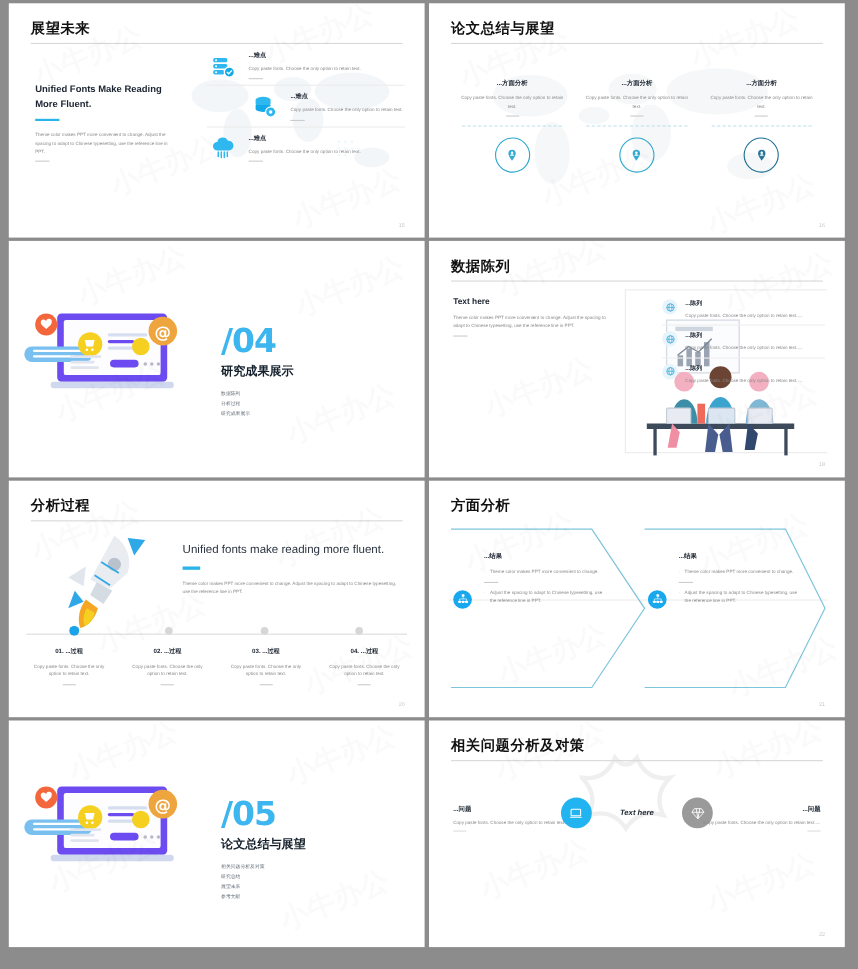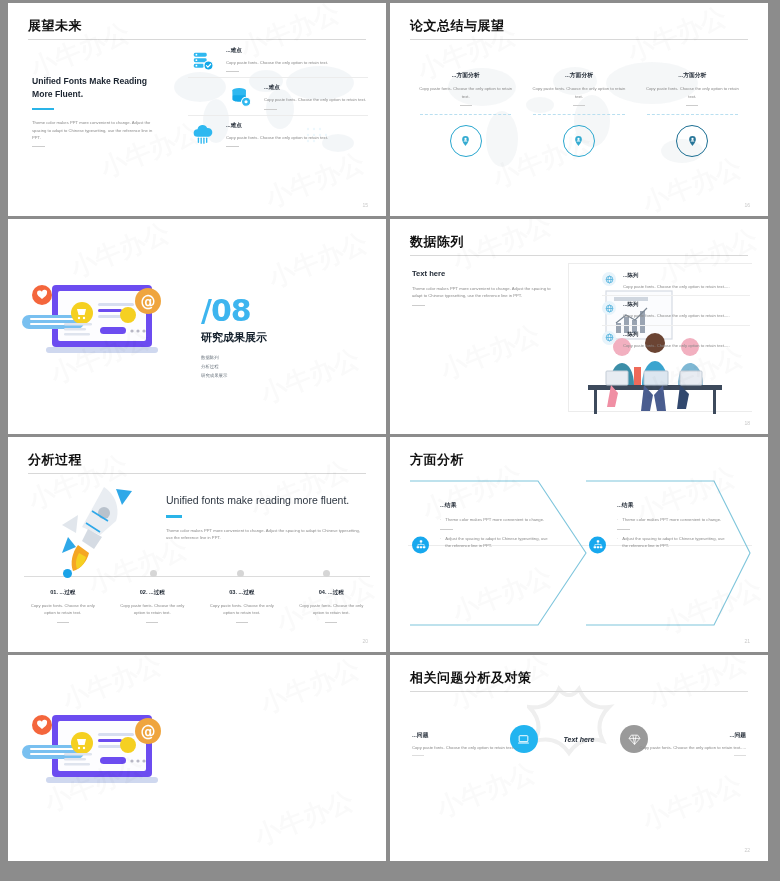--- a/index.html
+++ b/index.html
@@ -373,21 +373,21 @@
       <circle cx="106" cy="38" r="8" fill="#f5d021"></circle>
       <rect x="42" y="46" width="28" height="2.4" rx="1.2" fill="#dfe4ee"></rect>
       <rect x="42" y="51" width="22" height="2.4" rx="1.2" fill="#dfe4ee"></rect>
       <rect x="42" y="56" width="26" height="2.4" rx="1.2" fill="#dfe4ee"></rect>
       <rect x="78" y="50" width="26" height="7" rx="3.5" fill="#6c4cf0"></rect>
       <circle cx="110" cy="54" r="1.6" fill="#b9b9c6"></circle>
         <circle cx="116" cy="54" r="1.6" fill="#b9b9c6"></circle>
         <circle cx="122" cy="54" r="1.6" fill="#b9b9c6"></circle>
     </svg>
     <div class="sec-right">
-      <div class="sec-num">/08</div>
+      <div class="sec-num">/04</div>
       <div class="sec-h">研究成果展示</div>
       <div class="sec-list">
         <div>数据陈列</div>
         <div>分析过程</div>
         <div>研究成果展示</div>
       </div>
     </div>
   </div>
 
   <div class="slide">
@@ -639,20 +639,30 @@
       <rect x="76" y="38" width="32" height="3" rx="1.5" fill="#d7def0"></rect>
       <circle cx="106" cy="38" r="8" fill="#f5d021"></circle>
       <rect x="42" y="46" width="28" height="2.4" rx="1.2" fill="#dfe4ee"></rect>
       <rect x="42" y="51" width="22" height="2.4" rx="1.2" fill="#dfe4ee"></rect>
       <rect x="42" y="56" width="26" height="2.4" rx="1.2" fill="#dfe4ee"></rect>
       <rect x="78" y="50" width="26" height="7" rx="3.5" fill="#6c4cf0"></rect>
       <circle cx="110" cy="54" r="1.6" fill="#b9b9c6"></circle>
         <circle cx="116" cy="54" r="1.6" fill="#b9b9c6"></circle>
         <circle cx="122" cy="54" r="1.6" fill="#b9b9c6"></circle>
     </svg>
+    <div class="sec-right" style="top:72px;">
+      <div class="sec-num">/05</div>
+      <div class="sec-h">论文总结与展望</div>
+      <div class="sec-list">
+        <div>相关问题分析及对策</div>
+        <div>研究总结</div>
+        <div>展望未来</div>
+        <div>参考文献</div>
+      </div>
+    </div>
   </div>
 
   <div class="slide">
     <div class="wm">
       <span style="left:58px; top:10px;">小牛办公</span>
       <span style="left:256px; top:8px;">小牛办公</span>
       <span style="left:44px; top:118px;">小牛办公</span>
       <span style="left:250px; top:130px;">小牛办公</span>
     </div>
     <div class="s-title">相关问题分析及对策</div>

